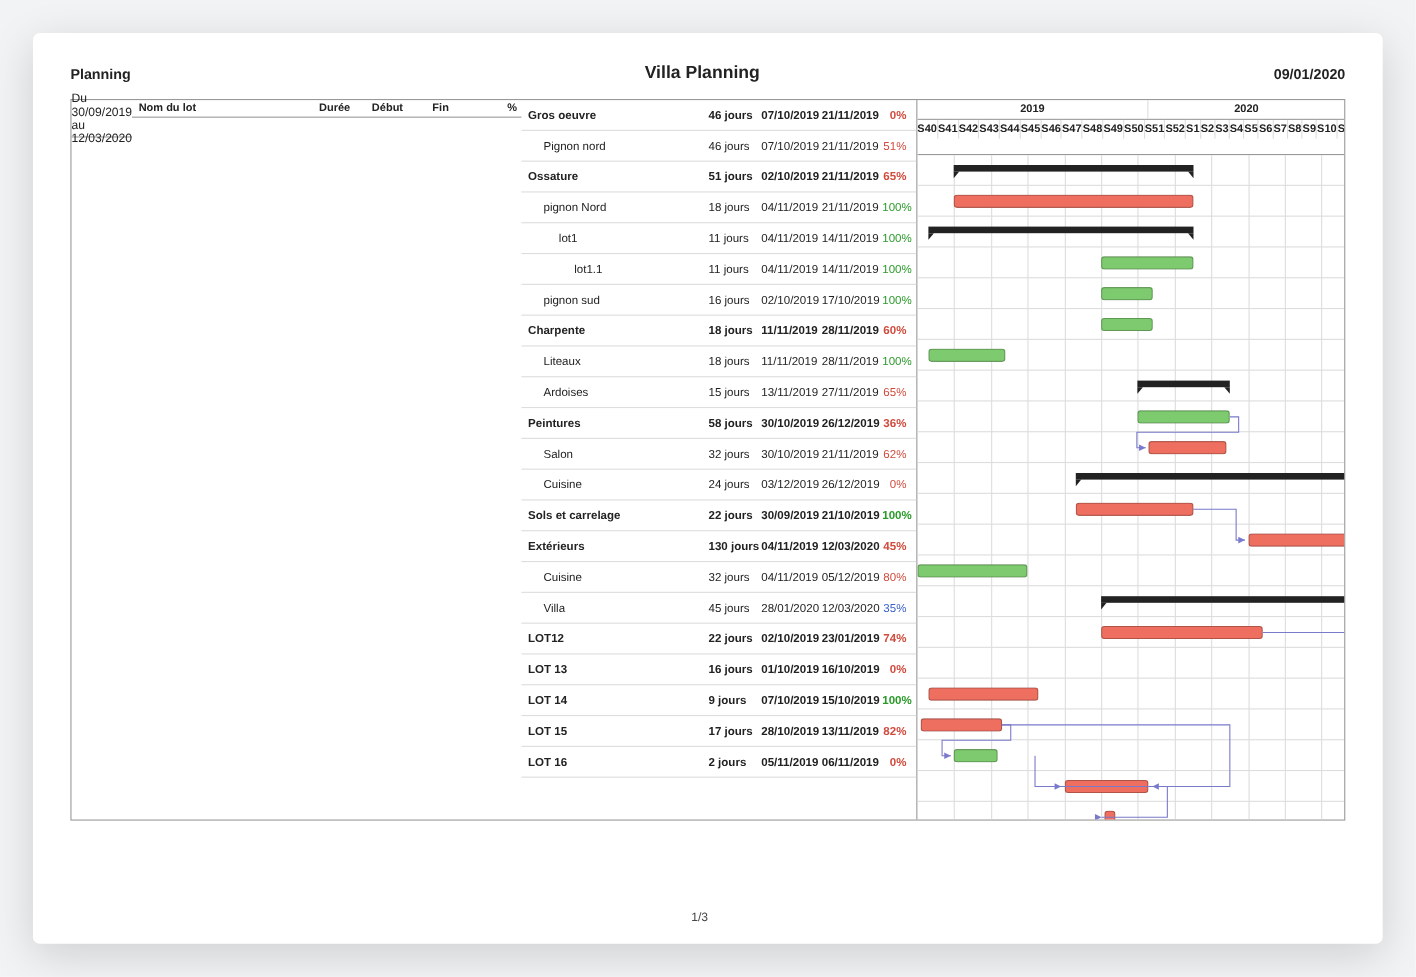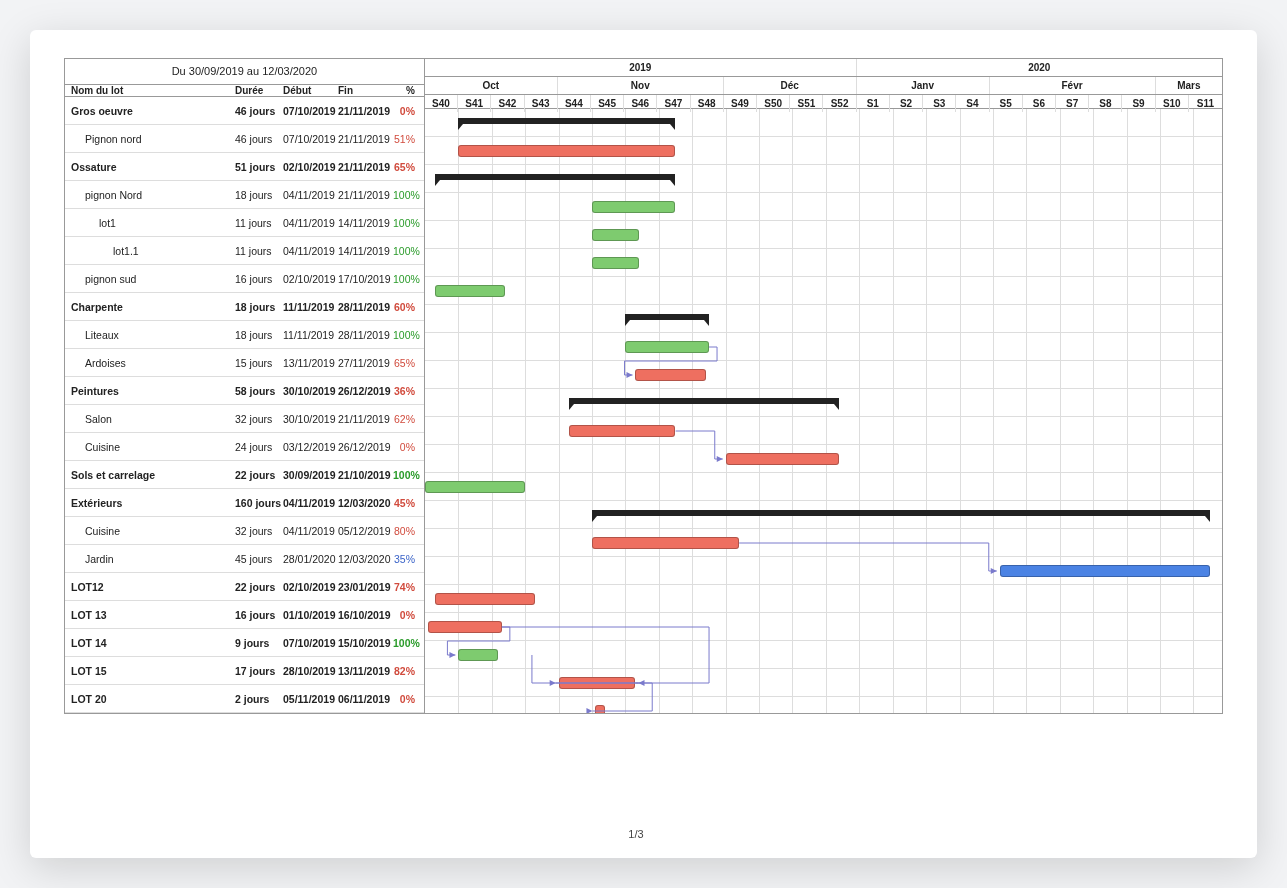--- a/index.html
+++ b/index.html
@@ -42,21 +42,20 @@
     border: 1px solid var(--border);
     display: flex;
     font-size: 10.5px;
     height: 656px;
   }
   
   .left {
     flex: 0 0 354px;
     border-right: 1px solid var(--border);
     display: flex;
-    flex-direction: column;
   }
   .left-title {
     height: 34px;
     border-bottom: 1px solid var(--border);
     display: flex;
     align-items: center;
     justify-content: center;
     font-size: 11px;
   }
   .left-head {
@@ -165,20 +164,25 @@
     text-align: center;
     font-size: 11px;
     color: #444;
   }
 </style>
 </head>
 <body>
 
 <div class="page">
 
+  <div class="header">
+    <div>Planning</div>
+    <div class="title">Villa Planning</div>
+    <div>09/01/2020</div>
+  </div>
 
   <div class="sheet">
 
     <div class="left">
       <div class="left-title">Du 30/09/2019 au 12/03/2020</div>
       <div class="left-head">
         <div class="col-name">Nom du lot</div>
         <div class="col-dur">Durée</div>
         <div class="col-start">Début</div>
         <div class="col-end">Fin</div>
@@ -278,34 +282,34 @@
           </div>
           <div class="row group">
             <div class="col-name" style="padding-left:6px">Sols et carrelage</div>
             <div class="col-dur">22 jours</div>
             <div class="col-start">30/09/2019</div>
             <div class="col-end">21/10/2019</div>
             <div class="col-pct" style="color:#2a9b2a">100%</div>
           </div>
           <div class="row group">
             <div class="col-name" style="padding-left:6px">Extérieurs</div>
-            <div class="col-dur">160 jours</div>
+            <div class="col-dur">130 jours</div>
             <div class="col-start">04/11/2019</div>
             <div class="col-end">12/03/2020</div>
             <div class="col-pct" style="color:#d14b3d">45%</div>
           </div>
           <div class="row">
             <div class="col-name" style="padding-left:20px">Cuisine</div>
             <div class="col-dur">32 jours</div>
             <div class="col-start">04/11/2019</div>
             <div class="col-end">05/12/2019</div>
             <div class="col-pct" style="color:#d14b3d">80%</div>
           </div>
           <div class="row">
-            <div class="col-name" style="padding-left:20px">Jardin</div>
+            <div class="col-name" style="padding-left:20px">Villa</div>
             <div class="col-dur">45 jours</div>
             <div class="col-start">28/01/2020</div>
             <div class="col-end">12/03/2020</div>
             <div class="col-pct" style="color:#3a63c8">35%</div>
           </div>
           <div class="row group">
             <div class="col-name" style="padding-left:6px">LOT12</div>
             <div class="col-dur">22 jours</div>
             <div class="col-start">02/10/2019</div>
             <div class="col-end">23/01/2019</div>
@@ -326,42 +330,34 @@
             <div class="col-pct" style="color:#2a9b2a">100%</div>
           </div>
           <div class="row group">
             <div class="col-name" style="padding-left:6px">LOT 15</div>
             <div class="col-dur">17 jours</div>
             <div class="col-start">28/10/2019</div>
             <div class="col-end">13/11/2019</div>
             <div class="col-pct" style="color:#d14b3d">82%</div>
           </div>
           <div class="row group">
-            <div class="col-name" style="padding-left:6px">LOT 20</div>
+            <div class="col-name" style="padding-left:6px">LOT 16</div>
             <div class="col-dur">2 jours</div>
             <div class="col-start">05/11/2019</div>
             <div class="col-end">06/11/2019</div>
             <div class="col-pct" style="color:#d14b3d">0%</div>
           </div>
         </div>
     </div>
 
     <div class="right">
       <div class="timeline-head">
         <div class="th-years" id="th-years">
             <div style="width: 434.417px;">2019</div>
             <div style="width: 367.583px;">2020</div>
-          </div>
-        <div class="th-months" id="th-months">
-            <div style="width: 133.667px;">Oct</div>
-            <div style="width: 167.083px;">Nov</div>
-            <div style="width: 133.667px;">Déc</div>
-            <div style="width: 133.667px;">Janv</div>
-            <div style="width: 167.083px;">Févr</div>
-            <div style="width: 66.8333px;">Mars</div>
           </div>
         <div class="th-weeks" id="th-weeks">
             <div style="width: 33.4167px;">S40</div>
             <div style="width: 33.4167px;">S41</div>
             <div style="width: 33.4167px;">S42</div>
             <div style="width: 33.4167px;">S43</div>
             <div style="width: 33.4167px;">S44</div>
             <div style="width: 33.4167px;">S45</div>
             <div style="width: 33.4167px;">S46</div>
             <div style="width: 33.4167px;">S47</div>

